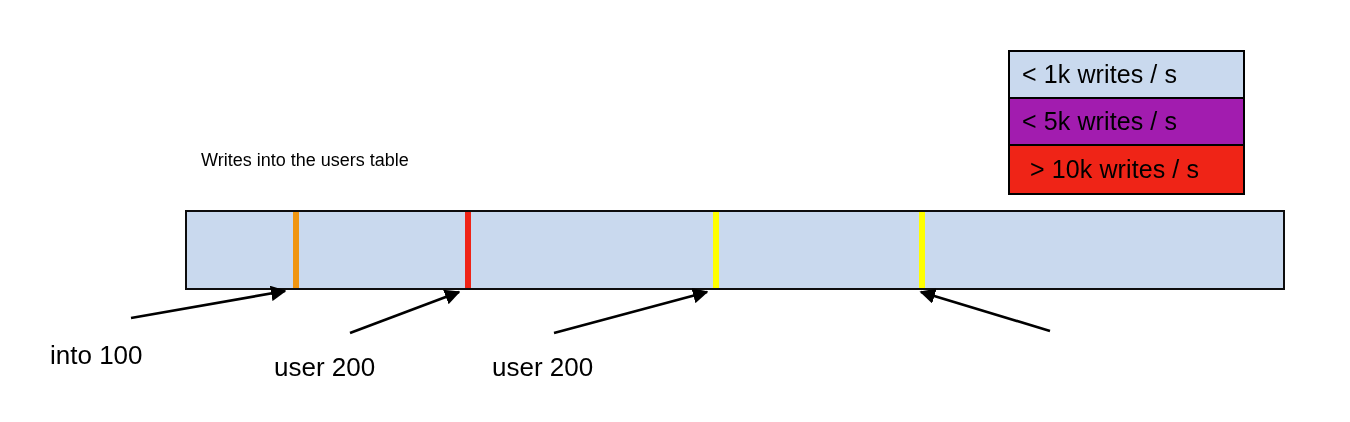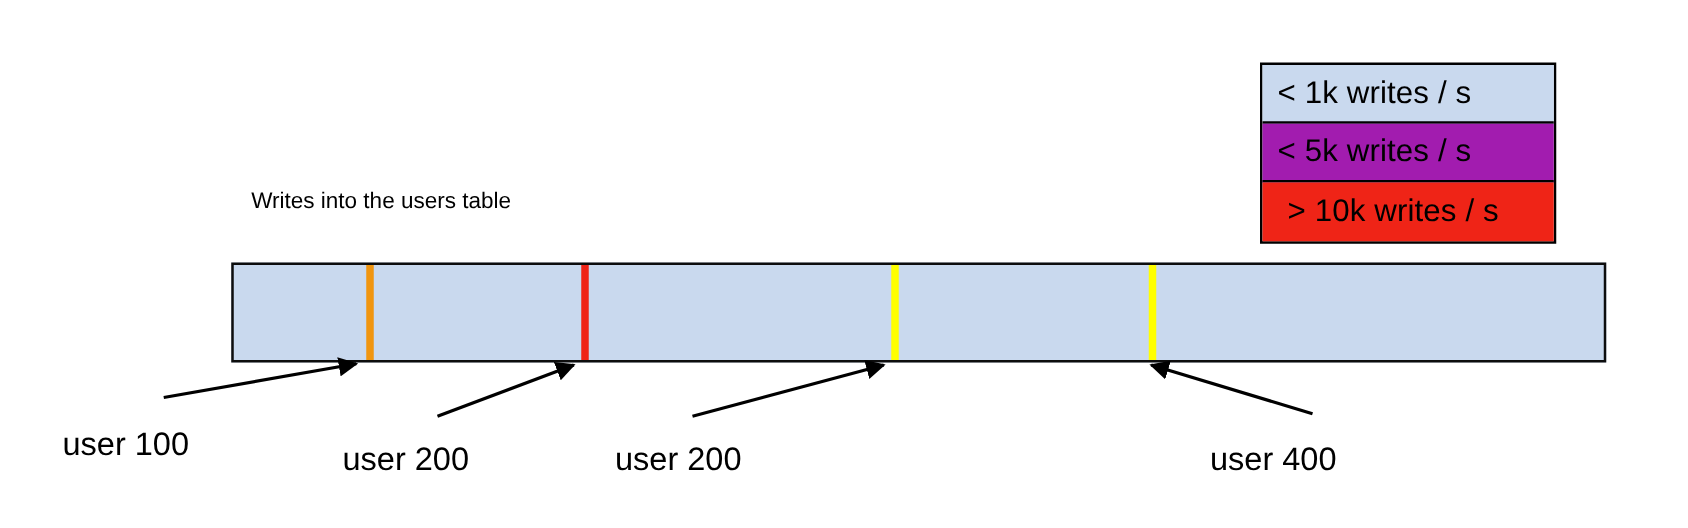--- a/index.html
+++ b/index.html
@@ -116,18 +116,17 @@
       <marker id="ah" viewBox="0 0 10 10" refX="9" refY="5" markerWidth="6" markerHeight="6" orient="auto-start-reverse">
         <path d="M 0 0 L 10 5 L 0 10 z" fill="#000000"></path>
       </marker>
     </defs>
     <line x1="131" y1="318" x2="285" y2="291" stroke="#000000" stroke-width="2.6" marker-end="url(#ah)"></line>
     <line x1="350" y1="333" x2="459" y2="292" stroke="#000000" stroke-width="2.6" marker-end="url(#ah)"></line>
     <line x1="554" y1="333" x2="707" y2="292" stroke="#000000" stroke-width="2.6" marker-end="url(#ah)"></line>
     <line x1="1050" y1="331" x2="921" y2="292" stroke="#000000" stroke-width="2.6" marker-end="url(#ah)"></line>
   </svg>
 
-  <div class="user-label" style="left:50px;top:340px">user 100</div>
+  <div class="user-label" style="left:50px;top:340px">into 100</div>
   <div class="user-label" style="left:274px;top:352px">user 200</div>
   <div class="user-label" style="left:492px;top:352px">user 200</div>
-  <div class="user-label" style="left:968px;top:352px">user 400</div>
 
 </div>
 
 </body></html>

